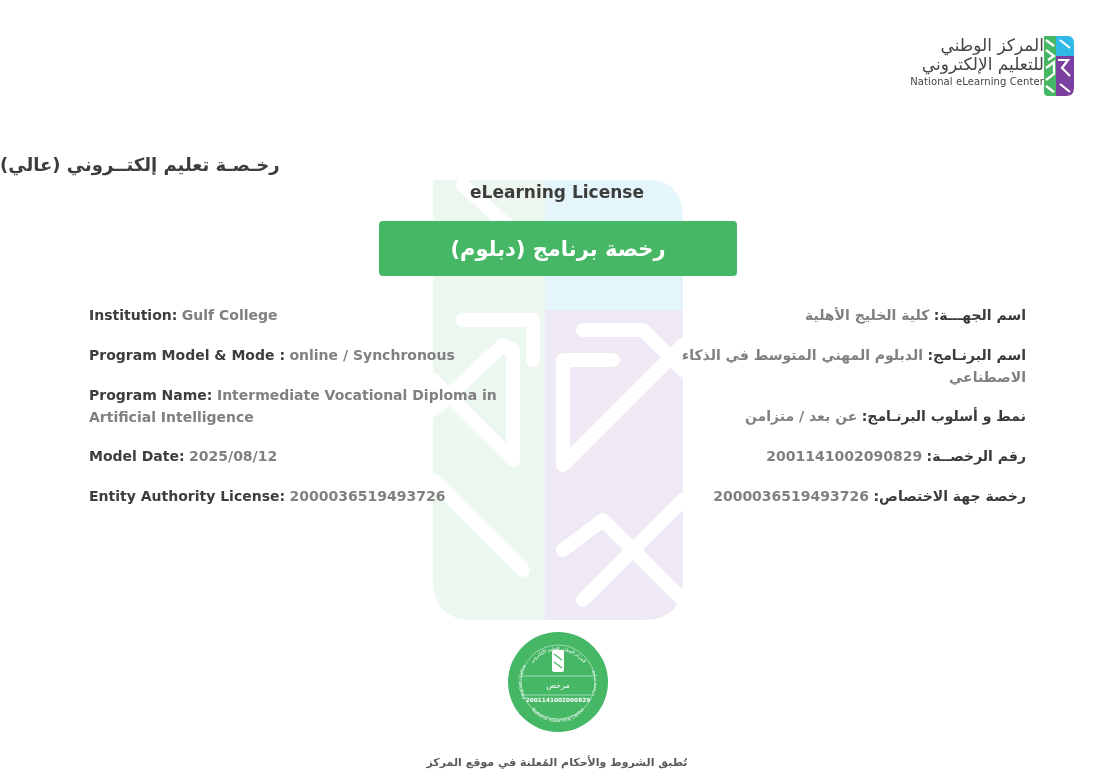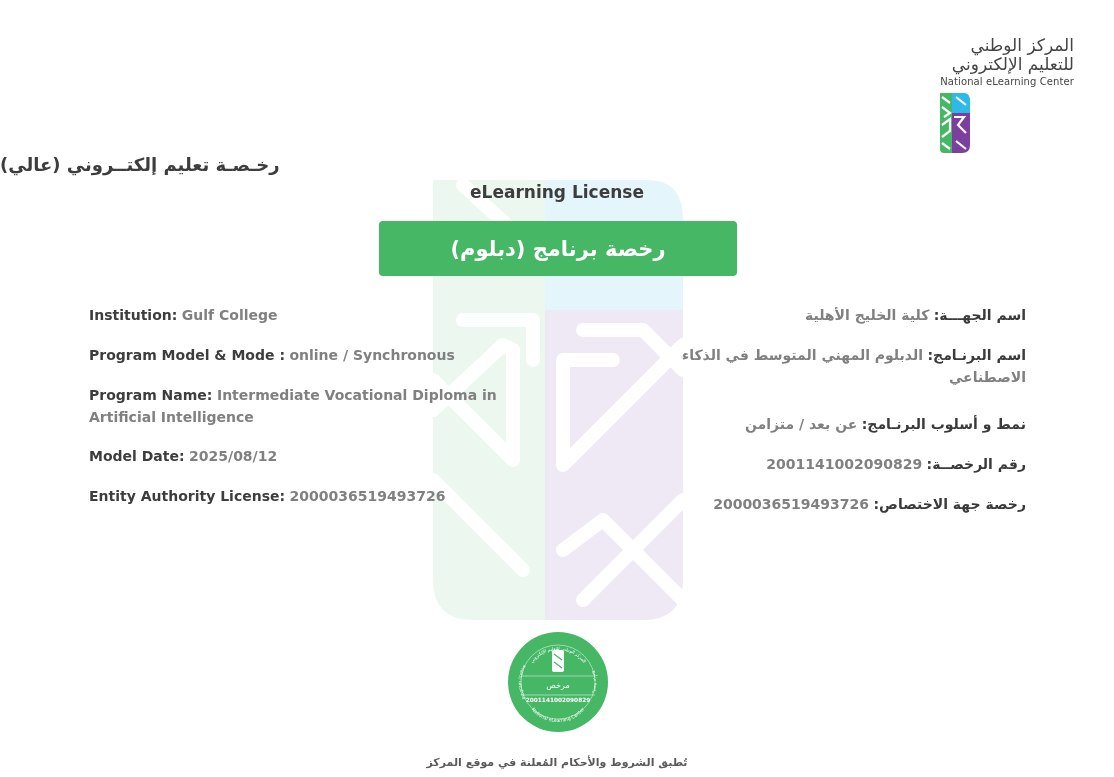--- a/index.html
+++ b/index.html
@@ -3,21 +3,21 @@
 <meta charset="utf-8">
 <style>
   html, body { margin: 0; padding: 0; background: #ffffff; }
   body { width: 1114px; height: 777px; position: relative; overflow: hidden;
          font-family: "DejaVu Sans", sans-serif; color: #3d3d3d; }
 
   
   .watermark { position: absolute; left: 433px; top: 180px; width: 250px; height: 440px; z-index: 0; }
 
   
-  .logo { position: absolute; right: 40px; top: 36px; display: flex; align-items: flex-start; gap: 6px; z-index: 2; flex-direction: column; }
+  .logo { position: absolute; right: 40px; top: 36px; display: flex; align-items: flex-start; z-index: 2; }
   .logo-text { display: flex; flex-direction: column; align-items: flex-end; }
   .logo-ar1, .logo-ar2 { font-family: "DejaVu Sans", sans-serif; font-size: 17px; line-height: 19px; color: #444; direction: rtl; }
   .logo-en { font-family: "DejaVu Sans", sans-serif; font-size: 10px; color: #444; margin-top: 2px; letter-spacing: 0.1px; }
   .logo-mark { width: 30px; height: 60px; }
 
   
   .title-ar { position: absolute; left: 0; width: 1114px; top: 154px; text-align: left; font-size: 18px; font-weight: bold; color: #3d3d3d; direction: rtl; z-index: 2; }
   .title-en { position: absolute; left: 0; width: 1114px; top: 182px; text-align: center; font-size: 17px; font-weight: bold; color: #3d3d3d; z-index: 2; }
 
   .banner { position: absolute; left: 379px; top: 221px; width: 358px; height: 55px; background: #45b765; border-radius: 4px;
@@ -104,21 +104,21 @@
 
 <div class="col-ar">
   <div class="row" style="height:40px;">
     <span class="lbl">اسم الجهـــة:</span>
     <span class="val">كلية الخليج الأهلية</span>
   </div>
   <div class="row" style="height:61px;">
     <span class="lbl">اسم البرنـامج:</span>
     <span class="val">الدبلوم المهني المتوسط في الذكاء الاصطناعي</span>
   </div>
-  <div class="row" style="height:40px;margin-top:8px;">
+  <div class="row" style="height:40px;">
     <span class="lbl">نمط و أسلوب البرنـامج:</span>
     <span class="val">عن بعد / متزامن</span>
   </div>
   <div class="row" style="height:40px;">
     <span class="lbl">رقم الرخصــة:</span>
     <span class="val">2001141002090829</span>
   </div>
   <div class="row" style="height:40px;">
     <span class="lbl">رخصة جهة الاختصاص:</span>
     <span class="val">2000036519493726</span>

